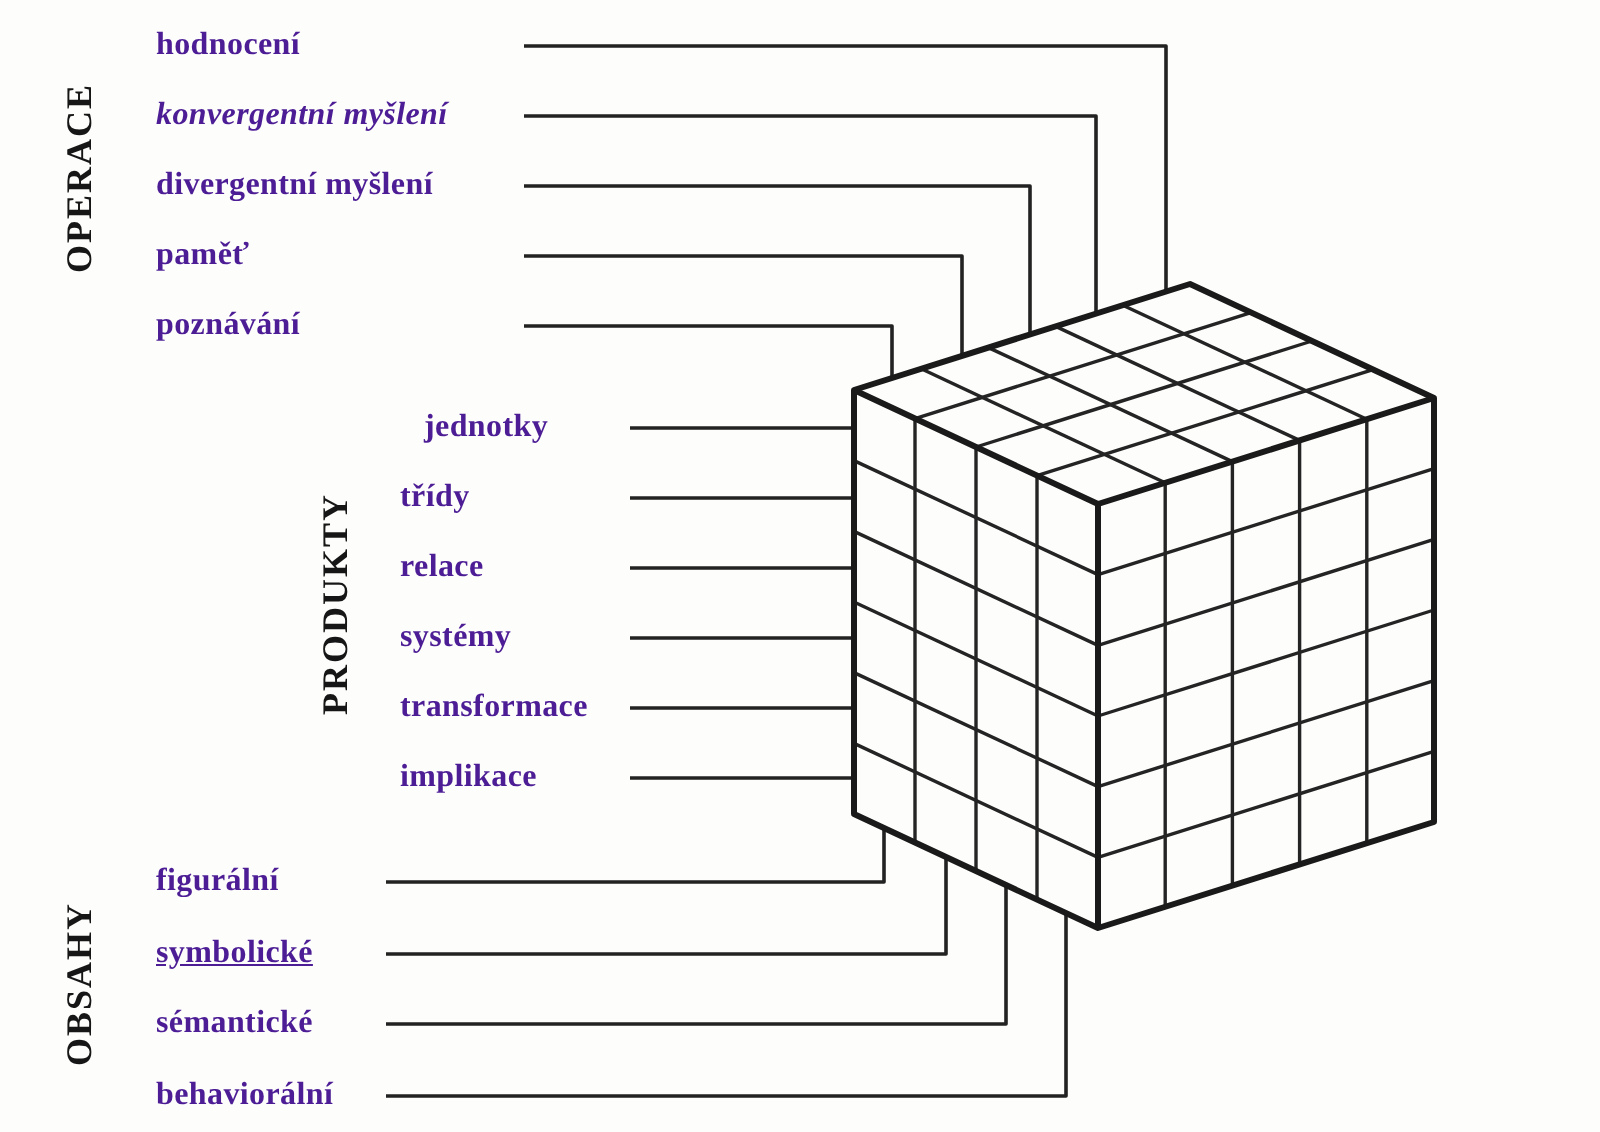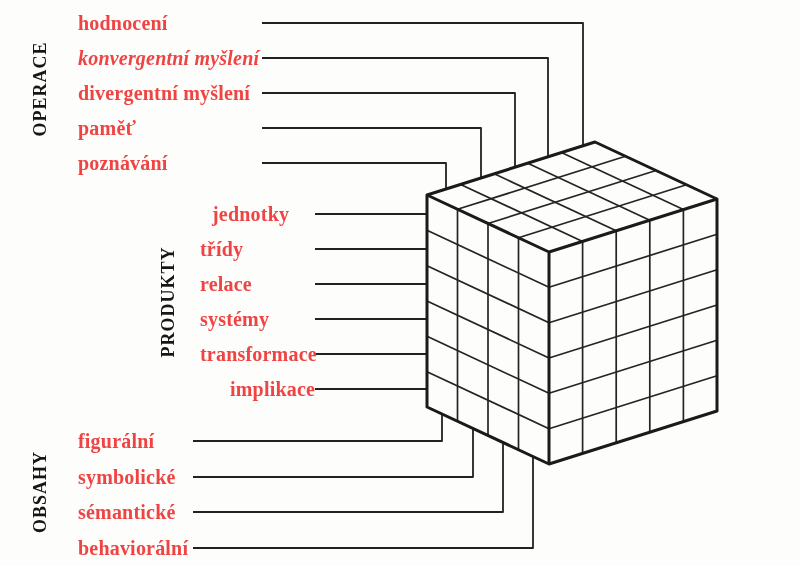--- a/index.html
+++ b/index.html
@@ -12,24 +12,24 @@
   .diagram {
     position: relative;
     width: 800px; height: 566px;
     color: #1b1b1b;
   }
   .diagram svg { position: absolute; left: 0; top: 0; }
   .lbl {
     position: absolute;
     transform: translateY(-50%);
     font-weight: 700;
-    font-size: 20px;
+    font-size: 16px;
     letter-spacing: 0.2px;
     white-space: nowrap;
-    color: #ef4444;
+    color: #4c1d95;
   }
   .vtitle {
     position: absolute;
     transform: translate(-50%, -50%) rotate(-90deg);
     font-weight: 700;
     font-size: 18px;
     letter-spacing: 1px;
     white-space: nowrap;
     color: #161616;
   }
@@ -118,20 +118,20 @@
   <div class="lbl" style="left:78px; top:58px;font-style:italic;">konvergentní myšlení</div>
   <div class="lbl" style="left:78px; top:93px;">divergentní myšlení</div>
   <div class="lbl" style="left:78px; top:128px;">paměť</div>
   <div class="lbl" style="left:78px; top:163px;">poznávání</div>
 
   <div class="lbl" style="left:200px; top:214px;margin-left:12px;">jednotky</div>
   <div class="lbl" style="left:200px; top:249px;">třídy</div>
   <div class="lbl" style="left:200px; top:284px;">relace</div>
   <div class="lbl" style="left:200px; top:319px;">systémy</div>
   <div class="lbl" style="left:200px; top:354px;">transformace</div>
-  <div class="lbl" style="left:200px; top:389px;margin-left:30px;">implikace</div>
+  <div class="lbl" style="left:200px; top:389px;">implikace</div>
 
   <div class="lbl" style="left:78px; top:441px;">figurální</div>
-  <div class="lbl" style="left:78px; top:477px;">symbolické</div>
+  <div class="lbl" style="left:78px; top:477px;text-decoration:underline;">symbolické</div>
   <div class="lbl" style="left:78px; top:512px;text-align:center;">sémantické</div>
   <div class="lbl" style="left:78px; top:548px;">behaviorální</div>
 
 </div>
 
 </body></html>

